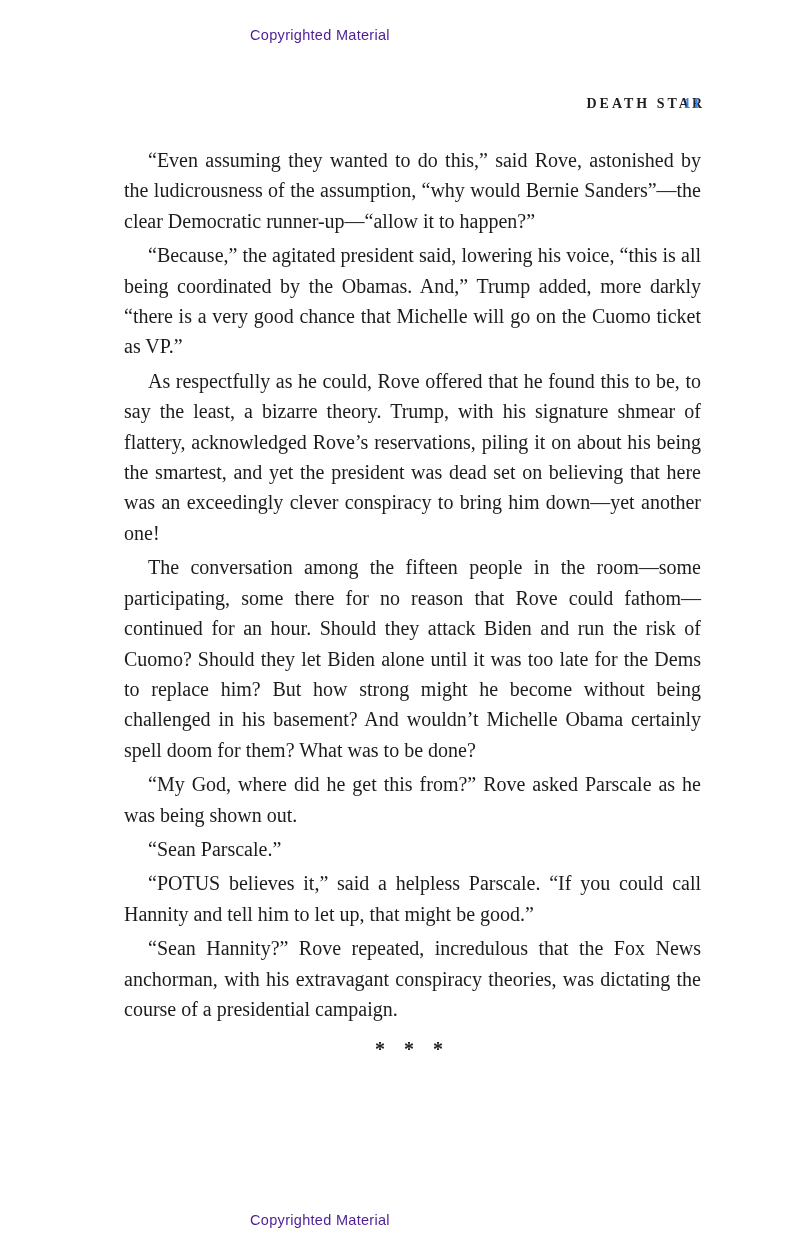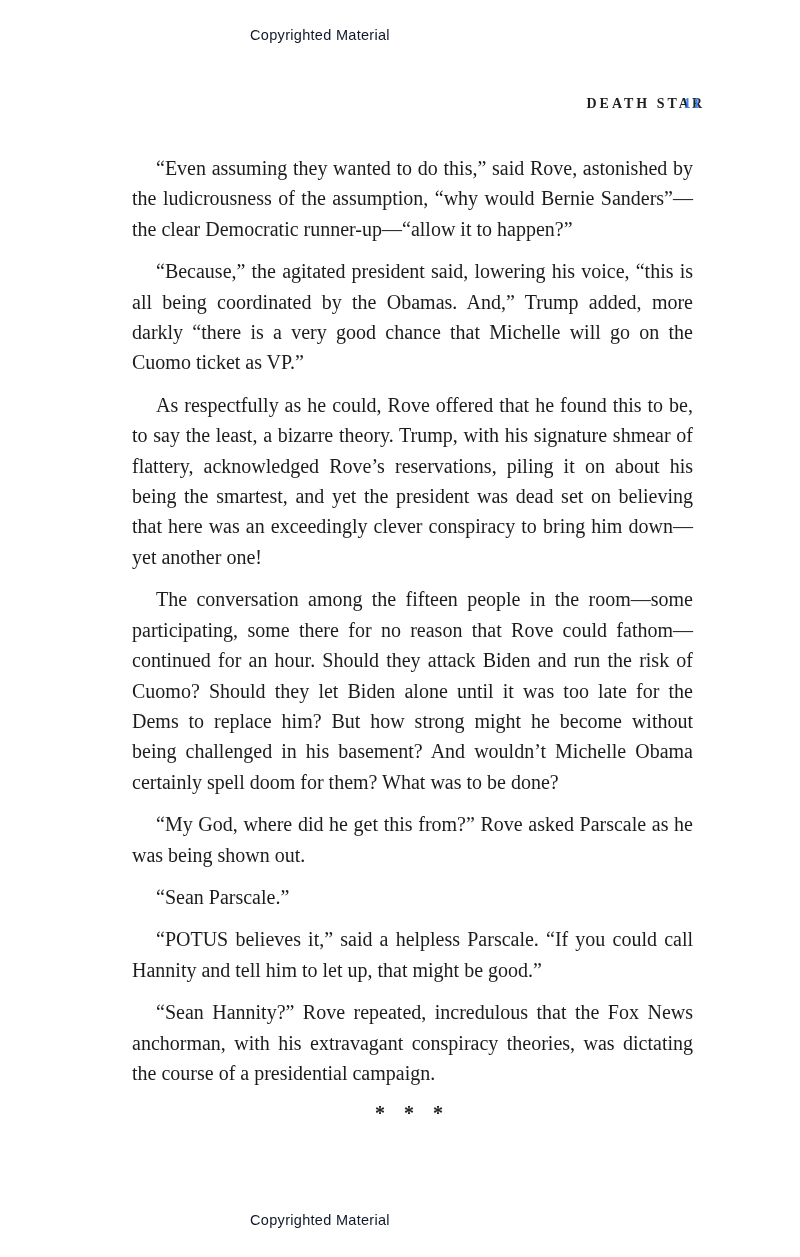--- a/index.html
+++ b/index.html
@@ -16,21 +16,21 @@
     font-family: "Liberation Serif", serif;
   }
   .notice {
     position: absolute;
     left: 0;
     width: 640px;
     text-align: center;
     font-family: "Liberation Sans", sans-serif;
     font-size: 14.5px;
     letter-spacing: 0.3px;
-    color: #0f172a;
+    color: #4c1d95;
   }
   .notice.top { top: 27px; }
   .notice.bottom { top: 1212px; }
   .running-header {
     position: absolute;
     top: 96px;
     left: 120px;
     width: 585px;
     height: 20px;
   }
@@ -55,21 +55,21 @@
     color: #3b82f6;
   }
   .text-block {
     position: absolute;
     top: 141px;
     left: 120px;
     width: 585px;
     color: #1c1c1c;
   }
   .para {
-    margin: 12px;
+    margin: 4px;
     font-size: 20px;
     line-height: 30.4px;
     text-align: justify;
     text-justify: inter-word;
   }
   .para.indent { text-indent: 24px; }
   .section-break {
     margin: 14px 0 13px 0;
     text-align: center;
     font-size: 20px;

